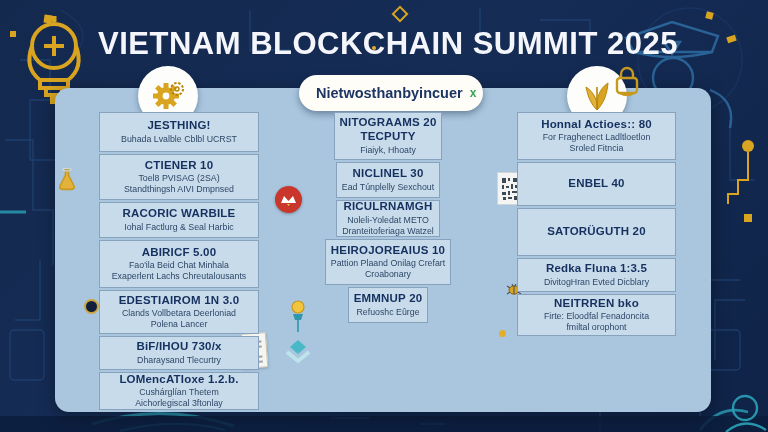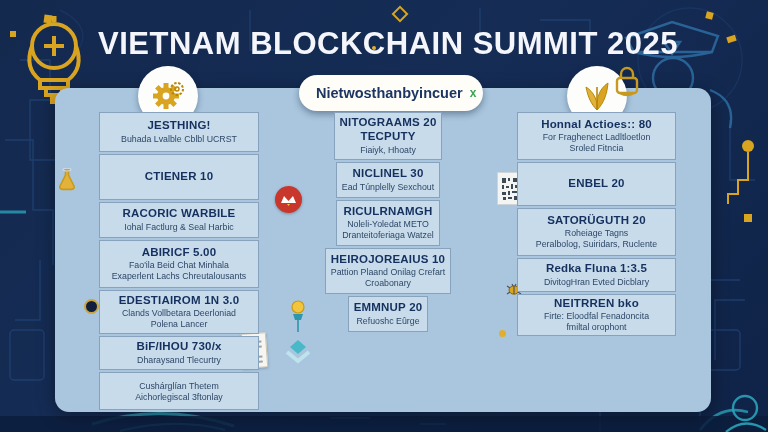--- a/index.html
+++ b/index.html
@@ -238,56 +238,59 @@
   </svg>
   <div class="gold-dot" style="left:499px;top:330px;width:7px;height:7px"></div>
 
   <div class="col" style="left:99px;top:112px;width:160px;justify-content:flex-end;">
     <div class="box" style="height:40px">
       <div class="h">JESTHING!</div>
       <div class="s">Buhada Lvalble Cblbl UCRST</div>
     </div>
     <div class="box" style="height:46px">
       <div class="h">CTIENER 10</div>
+      <div class="s">Toel8 PVISAG (2SA)
+Standthingsh AIVI Dmpnsed</div>
     </div>
     <div class="box" style="height:36px">
       <div class="h">RACORIC WARBILE</div>
       <div class="s">Iohal Factlurg &amp; Seal Harbic</div>
     </div>
     <div class="box" style="height:48px">
       <div class="h">ABIRICF 5.00</div>
       <div class="s">Fao'ila Beid Chat Minhala
 Exaperlent Lachs Chreutalousants</div>
     </div>
     <div class="box" style="height:44px">
       <div class="h">EDESTIAIROM 1N 3.0</div>
       <div class="s">Clands Vollbetara Deerloniad
 Polena Lancer</div>
     </div>
     <div class="box" style="height:34px">
       <div class="h">BiF/IHOU 730/x</div>
       <div class="s">Dharaysand Tlecurtry</div>
     </div>
     <div class="box" style="height:38px">
+      <div class="h">LOMencATIoxe 1.2.b.</div>
       <div class="s">Cushárglían Thetem
 Aichorlegiscal 3ftonlay</div>
     </div>
   </div>
 
   <div class="col" style="left:314px;top:112px;width:148px;align-items:center;">
     <div class="box" style="height:48px">
       <div class="h">NITOGRAAMS 20
 TECPUTY</div>
       <div class="s">Fiaiyk, Hhoaty</div>
     </div>
     <div class="box" style="height:36px">
       <div class="h">NICLINEL 30</div>
       <div class="s">Ead Túnplelly Sexchout</div>
     </div>
-    <div class="box" style="height:46px">
+    <div class="box" style="height:37px">
       <div class="h">RICULRNAMGH</div>
       <div class="s">Noleli-Yoledat METO
 Dranteitoferiaga Watzel</div>
     </div>
     <div class="box" style="height:46px">
       <div class="h">HEIROJOREAIUS 10</div>
       <div class="s">Pattion Plaand Onilag Crefart
 Croabonary</div>
     </div>
     <div class="box" style="height:36px">
@@ -296,26 +299,24 @@
     </div>
   </div>
 
   <div class="col" style="left:517px;top:112px;width:159px;">
     <div class="box" style="height:48px">
       <div class="h">Honnal Actioes:: 80</div>
       <div class="s">For Fraghenect Ladltloetlon
 Sroled Fitncia</div>
     </div>
     <div class="box" style="height:44px">
-      <div class="h">ENBEL 20</div>
+      <div class="h">ENBEL 40</div>
     </div>
     <div class="box" style="height:48px">
       <div class="h">SATORÜGUTH 20</div>
-      <div class="s">Roheiage Tagns
-Peralbolog, Suiridars, Ruclente</div>
     </div>
     <div class="box" style="height:34px">
       <div class="h">Redka Fluna 1:3.5</div>
       <div class="s">DivitogHran Evted Dicblary</div>
     </div>
     <div class="box" style="height:42px">
       <div class="h">NEITRREN bko</div>
       <div class="s">Firte: Eloodfal Fenadoncita
 fmiltal orophont</div>
     </div>

